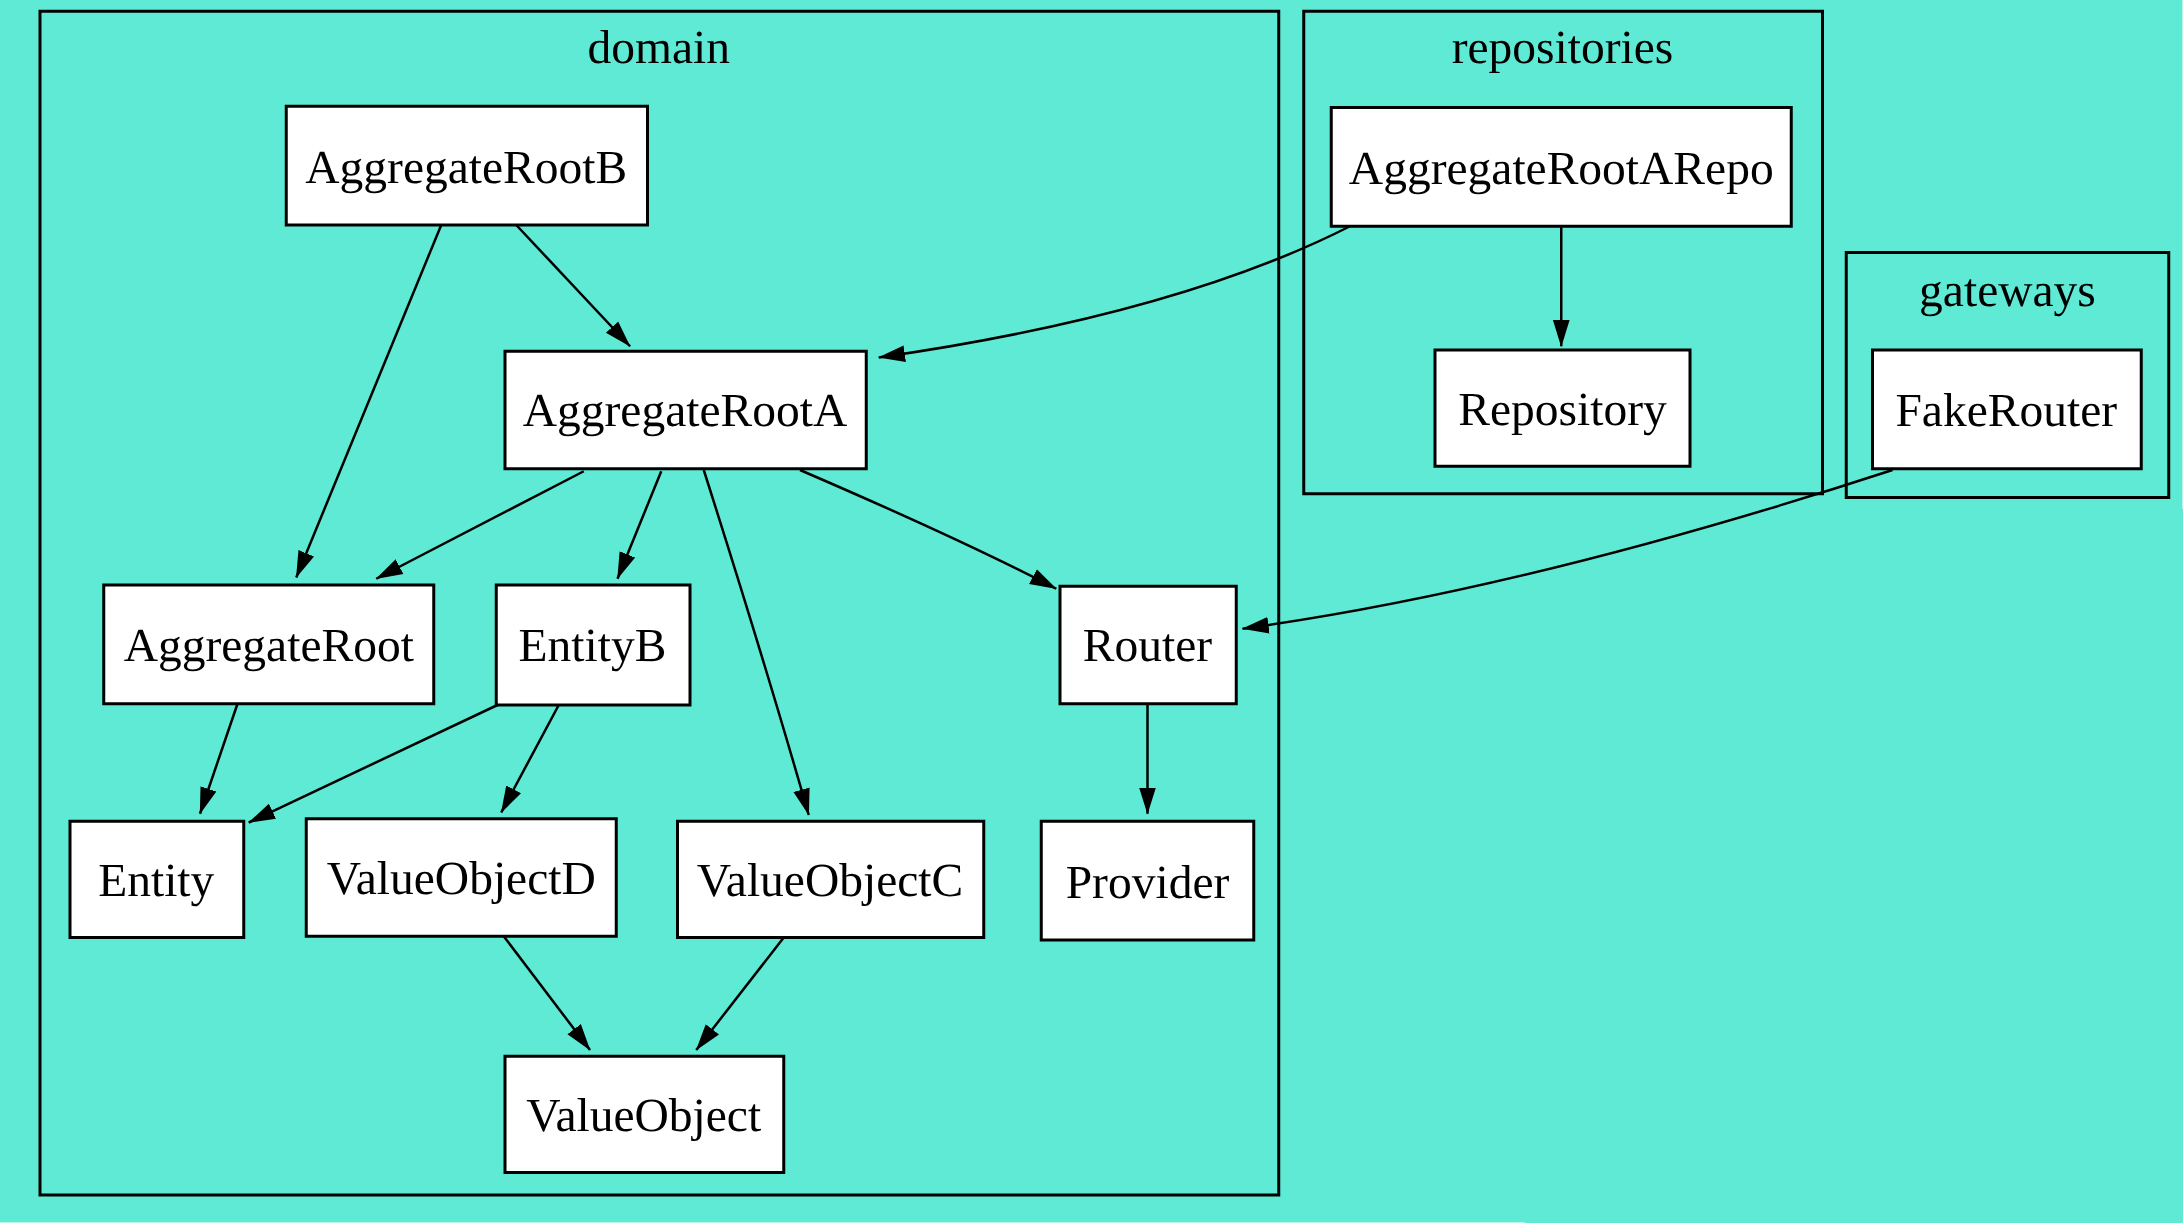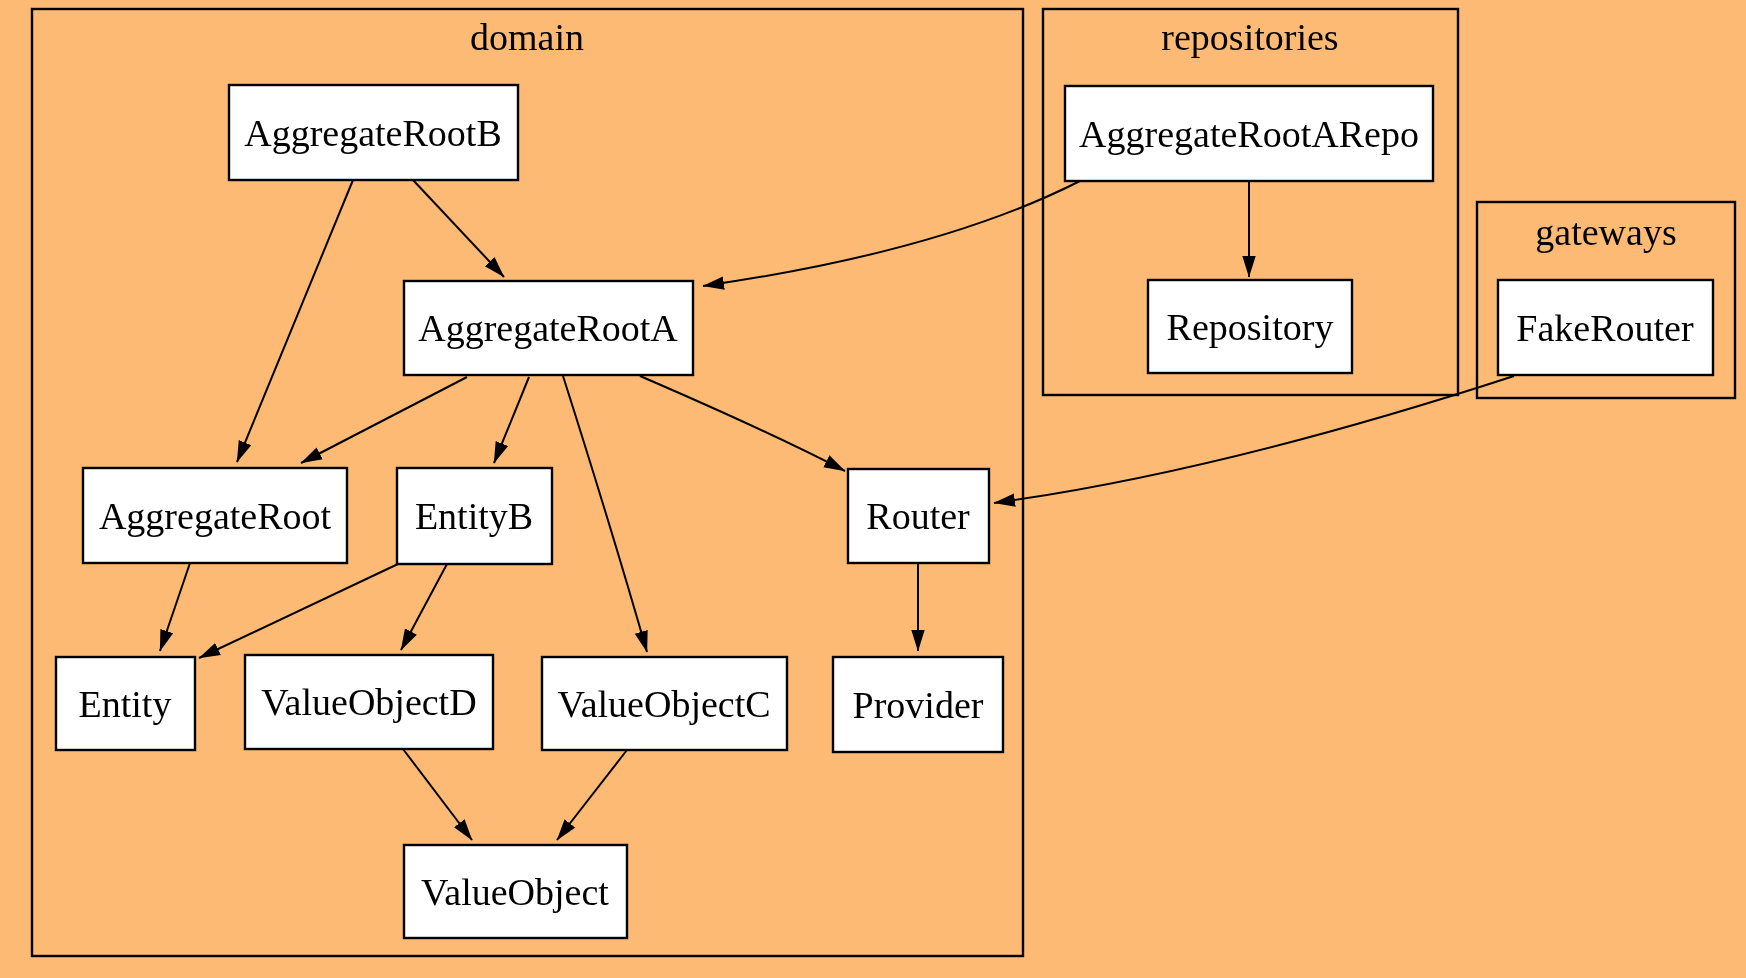--- a/index.html
+++ b/index.html
@@ -1,20 +1,20 @@
 <!DOCTYPE html>
 <html><head>
 <meta charset="utf-8">
 <style>
   html, body { margin: 0; padding: 0; background: #ffffff; }
   .canvas {
     position: relative;
     width: 1746px;
     height: 978px;
-    background: #fdba74;
+    background: #5eead4;
     font-family: "Liberation Serif", "DejaVu Serif", serif;
   }
   svg { display: block; }
   .node-rect, .cluster-rect {
     fill: #ffffff;
     stroke: #000000;
     stroke-width: 2.4px;
   }
   .cluster-rect { fill: none; }
   .edge {

